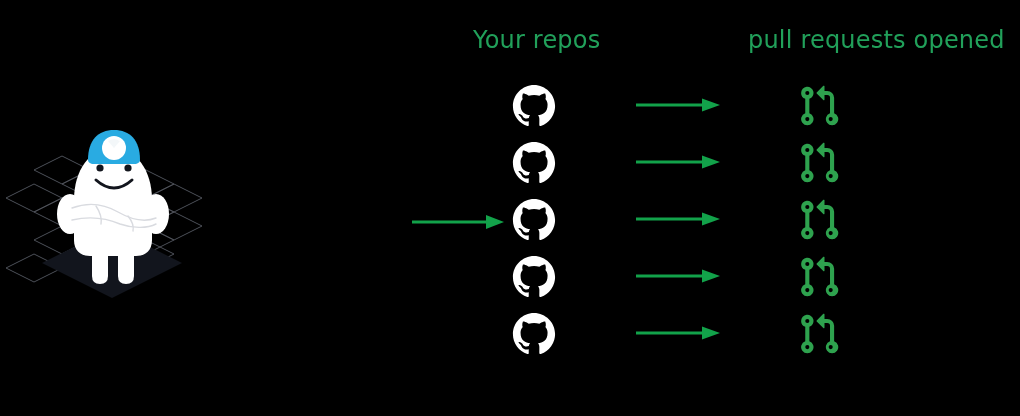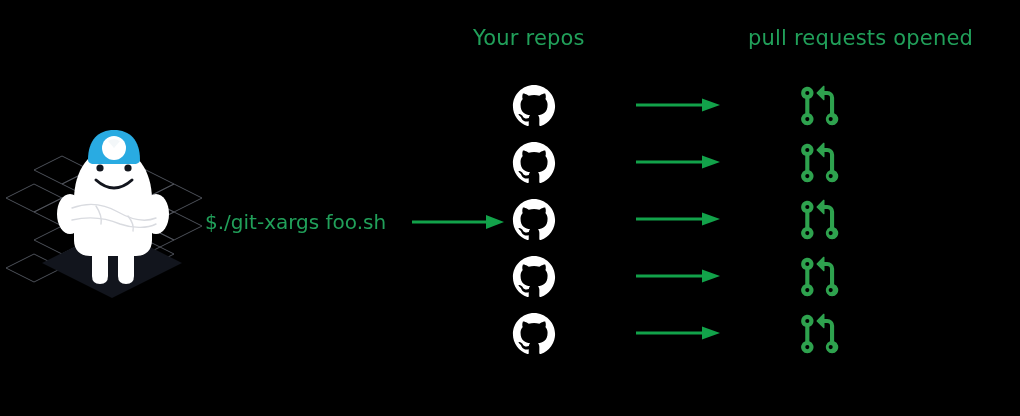--- a/index.html
+++ b/index.html
@@ -17,21 +17,21 @@
   .stage {
     position: absolute;
     inset: 0;
     background: #000000;
   }
 
   
   .heading {
     position: absolute;
     color: #21a05a;
-    font-size: 21px;
+    font-size: 24px;
     font-weight: 400;
     letter-spacing: 0.2px;
     white-space: nowrap;
   }
   #heading-repos { left: 473px; top: 26px; }
   #heading-prs   { left: 748px; top: 26px; }
 
   
   .mascot-wrap {
     position: absolute;
@@ -162,21 +162,20 @@
                  C 130 2 140 12 140 32
                  C 140 34 138 36 134 36
                  L 94 36
                  C 90 36 88 34 88 32 Z" fill="#29abe2"></path>
         <circle cx="114" cy="20" r="12" fill="#ffffff"></circle>
         <path d="M 108 13 A 12 12 0 0 1 120 13 L 114 20 Z" fill="#eef3f7" opacity="0.7"></path>
       </g>
     </svg>
   </div>
 
-  <div id="command-text">$./git-xargs foo.sh</div>
 
   <div id="command-arrow">
     <svg width="92" height="20" viewBox="0 0 92 20" xmlns="http://www.w3.org/2000/svg">
       <line x1="0" y1="10" x2="76" y2="10" stroke="#12a24a" stroke-width="3"></line>
       <path d="M 74 3 L 92 10 L 74 17 Z" fill="#12a24a"></path>
     </svg>
   </div>
 
   <div class="row" style="top:82px;">
     <div class="repo-icon">

